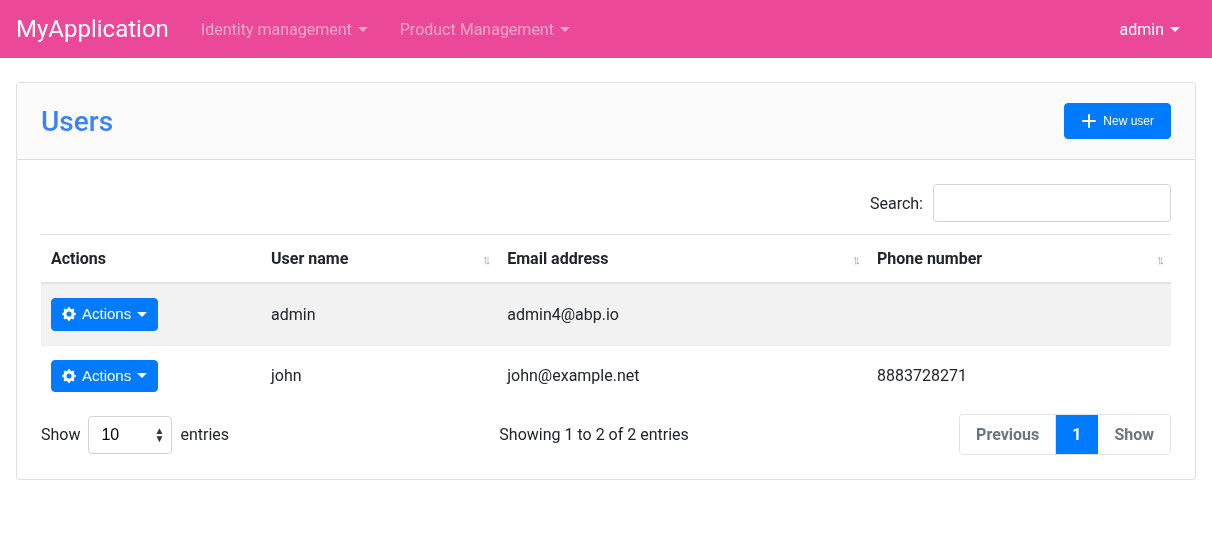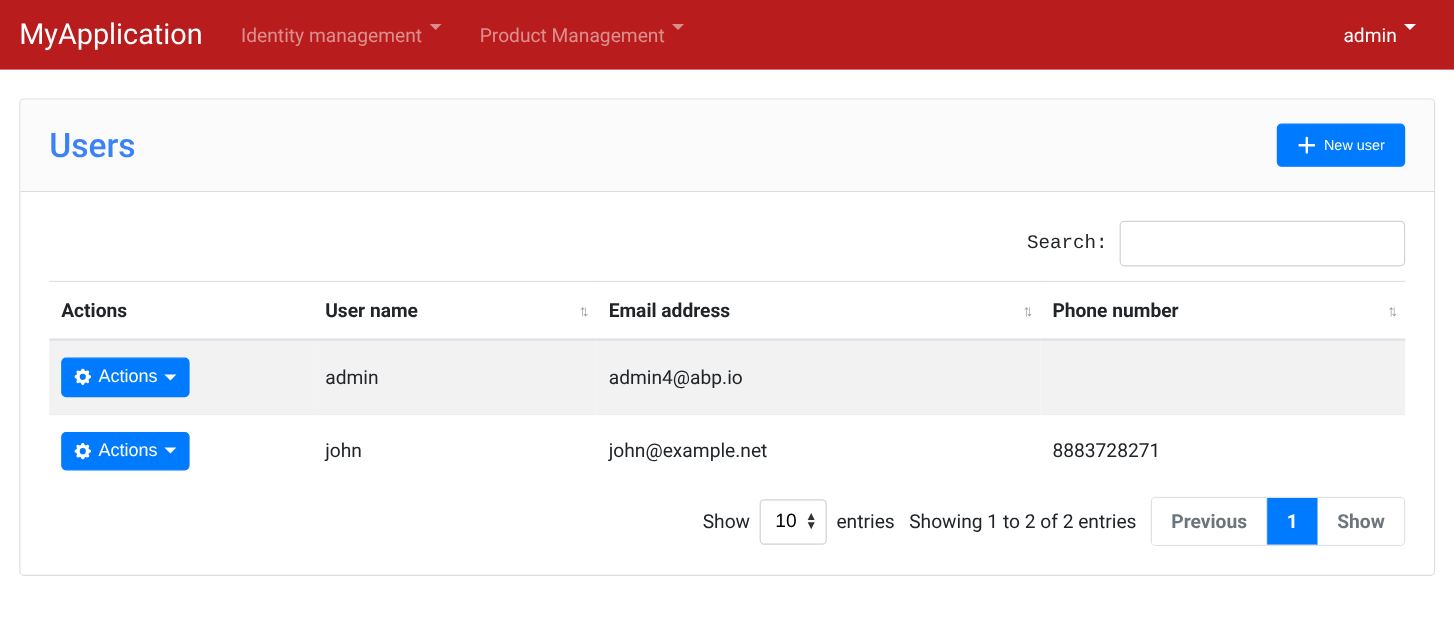--- a/index.html
+++ b/index.html
@@ -1,48 +1,48 @@
 <!DOCTYPE html>
 <html><head>
   <meta charset="utf-8">
   <style>
     * { margin: 0; padding: 0; box-sizing: border-box; }
     body { font-family: -apple-system, BlinkMacSystemFont, "Segoe UI", Roboto, "Helvetica Neue", Arial, sans-serif; color: #212529; background: #fff; font-size: 16px; }
 
-    .navbar { background: #b91c1c; color: #fff; height: 58px; display: flex; align-items: center; padding: 0 16px; }
+    .navbar { background: #ec4899; color: #fff; height: 58px; display: flex; align-items: center; padding: 0 16px; }
     .navbar-brand { font-size: 24px; color: #fff; margin-right: 16px; }
     .nav-links { display: flex; gap: 0; flex: 1; }
-    .nav-link { color: rgba(255,255,255,0.5); padding: 8px 16px; cursor: pointer; display: flex; align-items: flex-start; gap: 6px; }
+    .nav-link { color: rgba(255,255,255,0.5); padding: 8px 16px; cursor: pointer; display: flex; align-items: center; gap: 6px; }
     .nav-right { display: flex; align-items: center; }
     .caret { display: inline-block; width: 0; height: 0; border-left: 5px solid transparent; border-right: 5px solid transparent; border-top: 5px solid currentColor; vertical-align: middle; }
 
     .container { padding: 24px 16px; max-width: 1212px; margin: 0 auto; }
     .card { border: 1px solid rgba(0,0,0,0.125); border-radius: 4px; background: #fff; }
     .card-header { padding: 20px 24px; border-bottom: 1px solid rgba(0,0,0,0.125); display: flex; justify-content: space-between; align-items: center; background: #fbfbfb; border-radius: 4px 4px 0 0;}
     .card-header h1 { font-size: 28px; font-weight: 500; color: #3b82f6; }
     .card-body { padding: 24px; }
 
     .btn { display: inline-flex; align-items: center; gap: 6px; padding: 8px 16px; border-radius: 4px; font-size: 12px; border: 1px solid transparent; cursor: pointer; line-height: 1.5; }
     .btn-primary { background: #007bff; color: #fff; border-color: #007bff; }
     .btn-sm { padding: 4px 10px; font-size: 15px; }
 
     .search-row { display: flex; justify-content: flex-end; align-items: center; margin-bottom: 12px; gap: 10px; }
-    .search-row label { color: #212529; font-family: Liberation Mono, monospace; }
+    .search-row label { color: #212529; }
     .search-input { width: 238px; height: 38px; border: 1px solid #ced4da; border-radius: 4px; padding: 6px 12px; font-size: 16px; }
 
     table.datatable { width: 100%; border-collapse: collapse; }
     table.datatable thead th { text-align: left; font-weight: 700; padding: 14px 10px; border-top: 1px solid #dee2e6; border-bottom: 2px solid #dee2e6; position: relative; }
     .sort-icons { position: absolute; right: 10px; top: 50%; transform: translateY(-50%); color: #999; font-size: 13px; letter-spacing: -4px; }
     table.datatable tbody tr.striped { background: #f2f2f2; }
     table.datatable tbody td { padding: 14px 10px; vertical-align: middle; border-top: 1px solid #eee;}
 
-    .table-footer { display: flex; align-items: center; justify-content: flex-end; margin-top: 8px; flex-wrap: wrap; gap: 12px; }
+    .table-footer { display: flex; align-items: center; justify-content: space-between; margin-top: 8px; flex-wrap: wrap; gap: 12px; }
     .length-control { display: flex; align-items: center; gap: 8px; }
     .length-select-wrap { position: relative; }
-    .length-select { width: 56px; height: 38px; border: 1px solid #ced4da; border-radius: 4px; padding: 6px 24px 6px 12px; font-size: 16px; appearance: none; background: #fff; }
+    .length-select { width: 84px; height: 38px; border: 1px solid #ced4da; border-radius: 4px; padding: 6px 24px 6px 12px; font-size: 16px; appearance: none; background: #fff; }
     .select-arrows { position: absolute; right: 8px; top: 50%; transform: translateY(-50%); pointer-events: none; font-size: 10px; line-height: 8px; color: #333; display:flex; flex-direction:column;}
     .info-text { color: #212529; }
 
     .pagination { display: flex; border: 1px solid #dee2e6; border-radius: 4px; overflow: hidden; font-weight: bold; }
     .page-item { padding: 10px 16px; color: #6c757d; background: #fff; cursor: pointer; border-right: 1px solid #dee2e6; }
     .page-item:last-child { border-right: none; }
     .page-item.active { background: #007bff; color: #fff; border-color:#007bff; }
     .page-item.disabled { color: #6c757d; cursor: default; }
 
     .icon-svg { width: 14px; height: 14px; fill: currentColor; }

